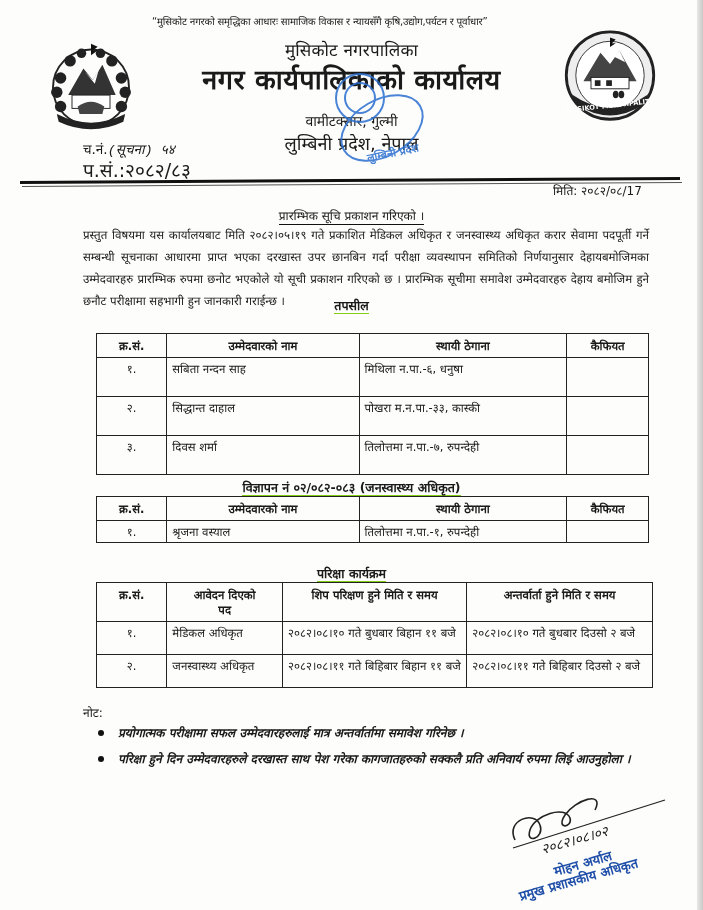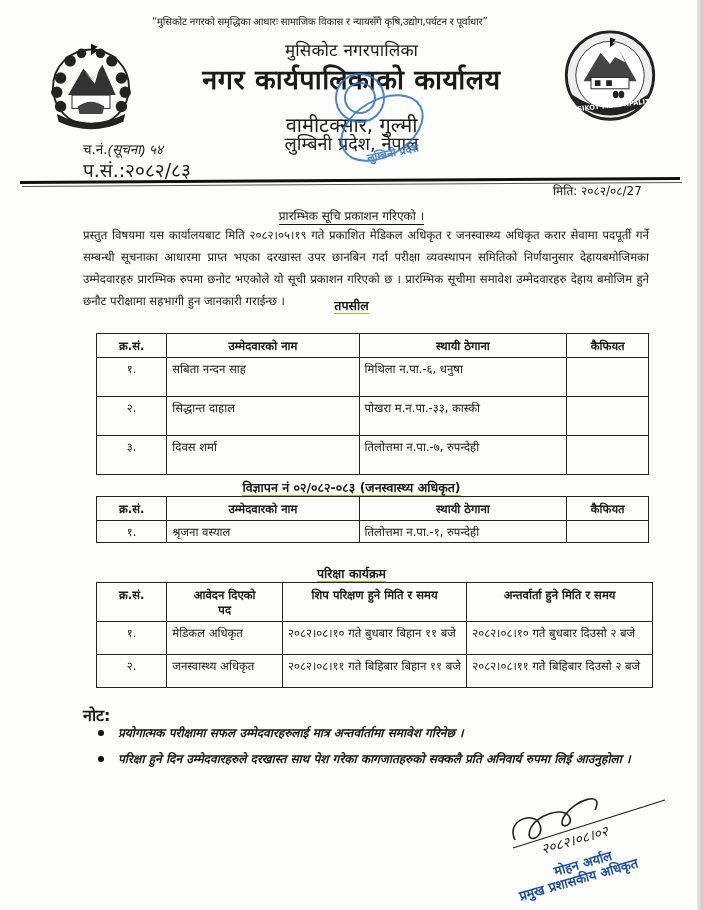--- a/index.html
+++ b/index.html
@@ -9,29 +9,29 @@
     font-family: "DejaVu Sans", "Liberation Sans", sans-serif;
     color: #1a1a1a;
     position: relative;
   }
   .page { position: absolute; inset: 0; }
   .right-edge { position:absolute; right:0; top:0; width:6px; height:910px; background: linear-gradient(to right, #e8e8e6, #c9c9c7); }
 
   .motto { position:absolute; left:152px; top:14px; font-size:10px; white-space:nowrap; letter-spacing:-0.2px; }
   .org-name { position:absolute; left:0; right:0; top:38px; text-align:center; font-size:17px; letter-spacing:0.2px; }
   .office-title { position:absolute; left:0; right:0; top:60px; text-align:center; font-size:27px; font-weight:bold; font-family: "DejaVu Serif", serif; letter-spacing:0.5px; }
-  .addr1 { position:absolute; left:0; right:0; top:111px; text-align:center; font-size:20px; }
+  .addr1 { position:absolute; left:0; right:0; top:111px; text-align:center; font-size:14px; }
   .addr2 { position:absolute; left:0; right:0; top:131px; text-align:center; font-size:18px; }
 
   .logo-left { position:absolute; left:42px; top:40px; width:98px; height:95px; }
   .logo-right { position:absolute; left:560px; top:28px; width:100px; height:95px; }
   .stamp { position:absolute; left:320px; top:70px; width:110px; height:105px; opacity:0.85; }
 
   .ref-no { position:absolute; left:83px; top:140px; font-size:13.5px; }
-  .ref-no .hand { font-family:Liberation Sans, sans-serif; font-style:italic; }
+  .ref-no .hand { font-family:Liberation Mono, monospace; font-style:italic; }
   .ps-no { position:absolute; left:83px; top:157px; font-size:19px; }
 
   .rule1 { position:absolute; left:20px; top:181px; width:660px; height:3px; background:#111; transform: rotate(-0.35deg); transform-origin:left; }
   .rule2 { position:absolute; left:22px; top:186px; width:660px; height:1px; background:#555; transform: rotate(-0.35deg); transform-origin:left; }
 
   .date { position:absolute; left:553px; top:182px; font-size:12px; }
 
   .subject { position:absolute; left:0; right:0; top:207px; text-align:center; font-size:12px; }
   .subject span { border-bottom:1px solid #111; padding-bottom:1px; }
   .para { position:absolute; left:83px; top:224px; width:566px; font-size:11.6px; line-height:22px; text-align:justify; }
@@ -49,21 +49,21 @@
   td.sn { text-align:center; }
 
   .t1 { left:96px; top:333px; width:553px; }
   .t1 td { height:32px; }
   .t2 { left:96px; top:496px; width:553px; }
   .t2 td { height:14px; }
   .t3 { left:96px; top:582px; width:557px; }
   .t3 td { height:26px; }
 
   .authority { position:absolute; left:83px; top:683px; font-size:12px; font-weight:bold; }
-  .note { position:absolute; left:83px; top:704px; font-size:16px; font-weight:bold; }
+  .note { position:absolute; left:83px; top:704px; font-size:12px; font-weight:normal; }
   .bullets { position:absolute; left:100px; top:722px; width:560px; margin:0; padding:0; list-style:none; font-size:12px; font-style:italic; font-weight:bold; }
   .bullets li { position:relative; padding-left:18px; line-height:22px; margin-bottom:4px; }
   .bullets li .dot { position:absolute; left:-2px; top:8px; width:6px; height:6px; border-radius:50%; background:#111; }
 
   .sig { position:absolute; left:495px; top:790px; width:190px; height:110px; }
   .sig-date { position:absolute; left:540px; top:830px; font-size:14px; font-style:italic; transform:rotate(-16deg); font-family:"DejaVu Serif", serif; }
   .sig-name { position:absolute; left:553px; top:854px; font-size:13px; font-weight:bold; color:#1f4fa8; transform:rotate(-16deg); }
   .sig-title { position:absolute; left:517px; top:870px; font-size:13px; font-weight:bold; color:#1f4fa8; transform:rotate(-16deg); }
 </style>
 </head>
@@ -125,21 +125,21 @@
   </svg>
 
   <div class="ref-no">
     <span>च.नं.</span><span class="hand">(सूचना) ५४</span>
   </div>
   <div class="ps-no">प.सं.:२०८२/८३</div>
 
   <div class="rule1"></div>
   <div class="rule2"></div>
 
-  <div class="date">मिति: २०८२/०८/27</div>
+  <div class="date">मिति: २०८२/०८/17</div>
 
   <div class="subject"><span>प्रारम्भिक सूचि प्रकाशन गरिएको ।</span></div>
   <div class="para">प्रस्तुत विषयमा यस कार्यालयबाट मिति २०८२।०५।१९ गते प्रकाशित मेडिकल अधिकृत र जनस्वास्थ्य अधिकृत करार सेवामा पदपूर्ती गर्ने सम्बन्धी सूचनाका आधारमा प्राप्त भएका दरखास्त उपर छानबिन गर्दा परीक्षा व्यवस्थापन समितिको निर्णयानुसार देहायबमोजिमका उम्मेदवारहरु प्रारम्भिक रुपमा छनोट भएकोले यो सूची प्रकाशन गरिएको छ । प्रारम्भिक सूचीमा समावेश उम्मेदवारहरु देहाय बमोजिम हुने छनौट परीक्षामा सहभागी हुन जानकारी गराईन्छ ।</div>
 
   <div class="tapsil"><span>तपसील</span></div>
 
   <table class="t1">
     <colgroup>
         <col style="width:38px">
         <col style="width:206px">

